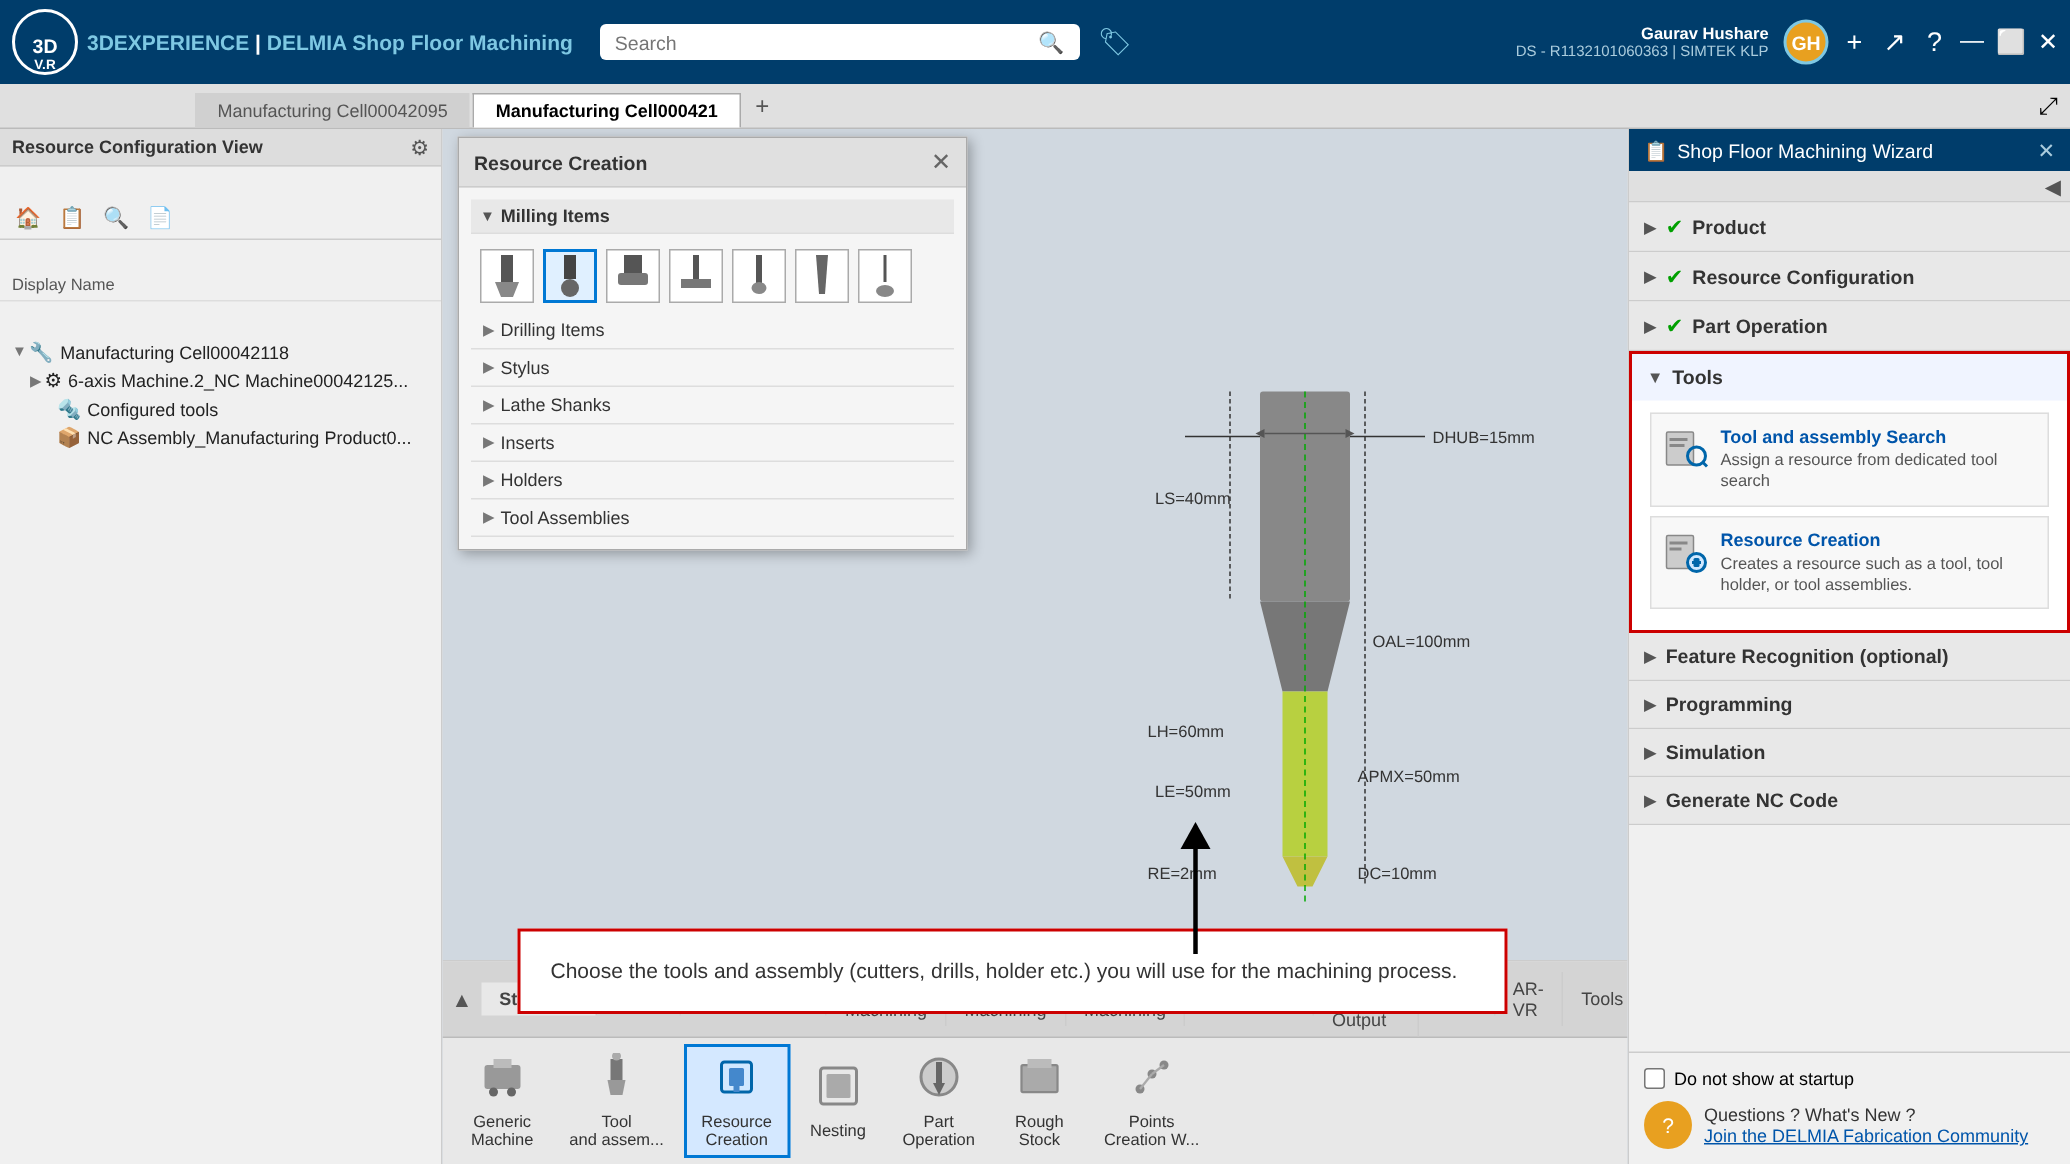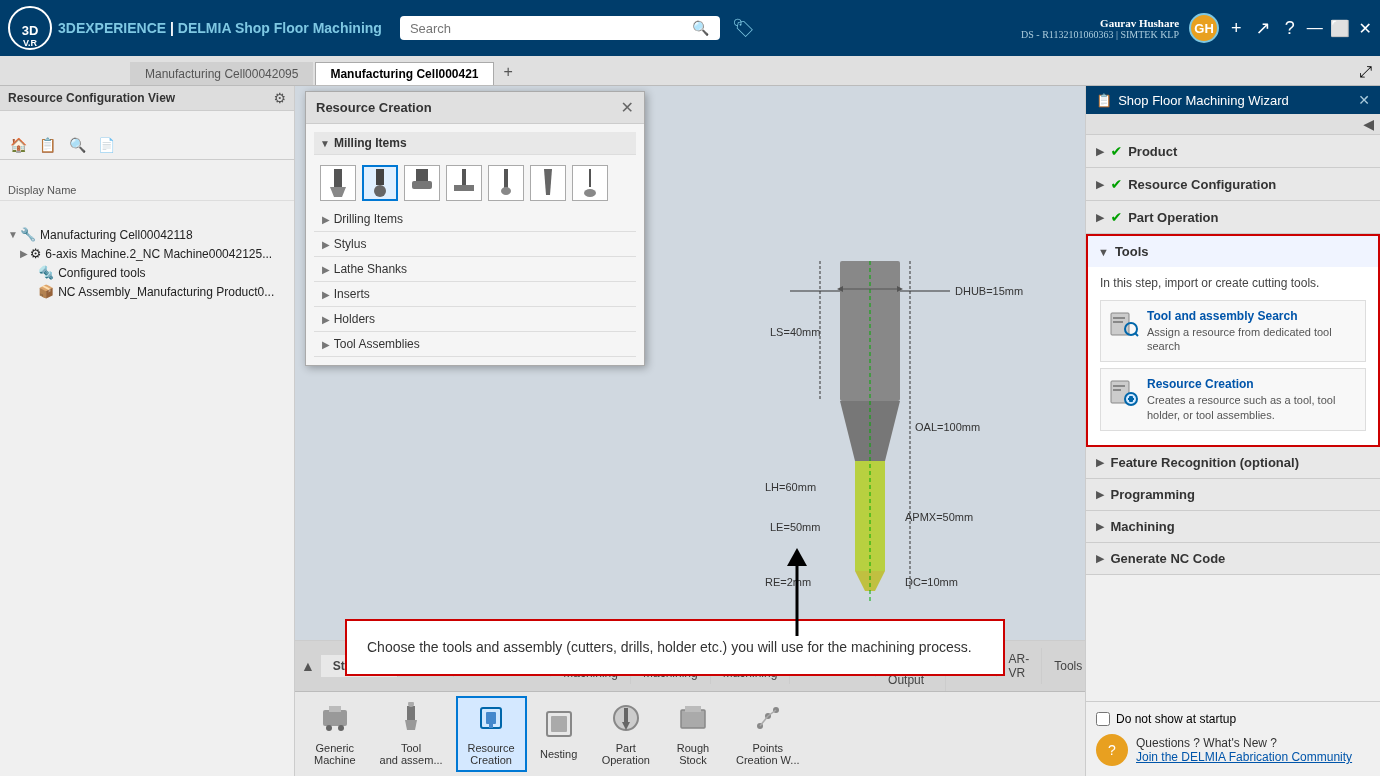--- a/index.html
+++ b/index.html
@@ -61,21 +61,21 @@
     }
     .search-icon-svg { color: #666; font-size: 14px; }
     .bookmark-icon { color: #7ec8e3; font-size: 18px; margin-left: 4px; cursor: pointer; }
     .top-right {
       margin-left: auto;
       display: flex;
       align-items: center;
       gap: 10px;
       color: #fff;
     }
-    .user-info { font-size: 11px; text-align: right; font-family: Liberation Serif, serif; }
+    .user-info { font-size: 11px; text-align: right; }
     .user-name { font-weight: bold; }
     .user-org { font-size: 10px; color: #acd; }
     .user-avatar {
       background: #e8a020;
       border-radius: 50%;
       width: 30px; height: 30px;
       display: flex; align-items: center; justify-content: center;
       color: #fff; font-weight: bold; font-size: 13px;
       border: 2px solid #7ec8e3;
     }
@@ -743,21 +743,20 @@
         <span class="wizard-label">Part Operation</span>
       </div>
     </div>
 
     <div class="wizard-section wizard-section-active">
       <div class="wizard-section-header">
         <span class="wizard-arrow">▼</span>
         <span class="wizard-label">Tools</span>
       </div>
       <div class="wizard-content">
-        <p class="wizard-desc">In this step, import or create cutting tools.</p>
         <div class="wizard-option">
           <span class="wizard-option-icon">
             <svg width="30" height="30" viewBox="0 0 30 30">
                 <rect x="2" y="4" width="18" height="22" fill="#ccc" stroke="#888" stroke-width="1" rx="1"></rect>
                 <rect x="4" y="8" width="12" height="2" fill="#888"></rect>
                 <rect x="4" y="12" width="10" height="2" fill="#888"></rect>
                 <circle cx="22" cy="20" r="6" fill="none" stroke="#0066aa" stroke-width="2"></circle>
                 <line x1="26" y1="24" x2="29" y2="27" stroke="#0066aa" stroke-width="2"></line>
               </svg>
           </span>
@@ -795,21 +794,21 @@
     <div class="wizard-section">
       <div class="wizard-section-header">
         <span class="wizard-arrow">▶</span>
         <span class="wizard-label">Programming</span>
       </div>
     </div>
 
     <div class="wizard-section">
       <div class="wizard-section-header">
         <span class="wizard-arrow">▶</span>
-        <span class="wizard-label">Machining</span>
+        <span class="wizard-label">Simulation</span>
       </div>
     </div>
 
     <div class="wizard-section">
       <div class="wizard-section-header">
         <span class="wizard-arrow">▶</span>
         <span class="wizard-label">Generate NC Code</span>
       </div>
     </div>
 

